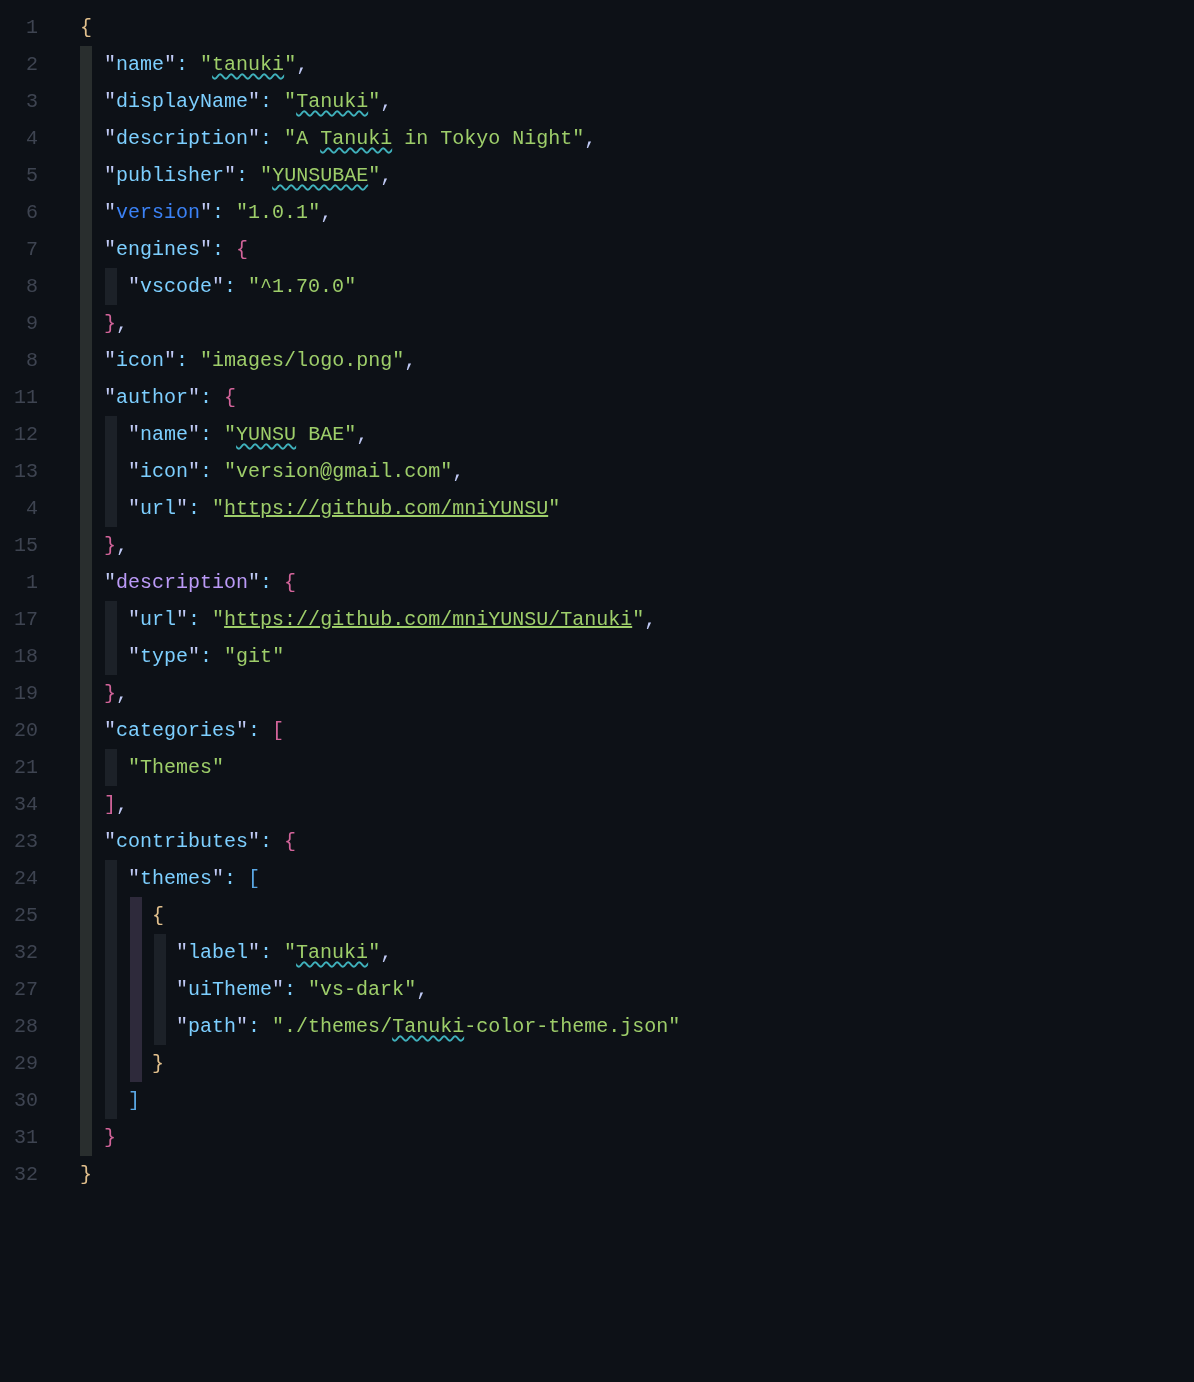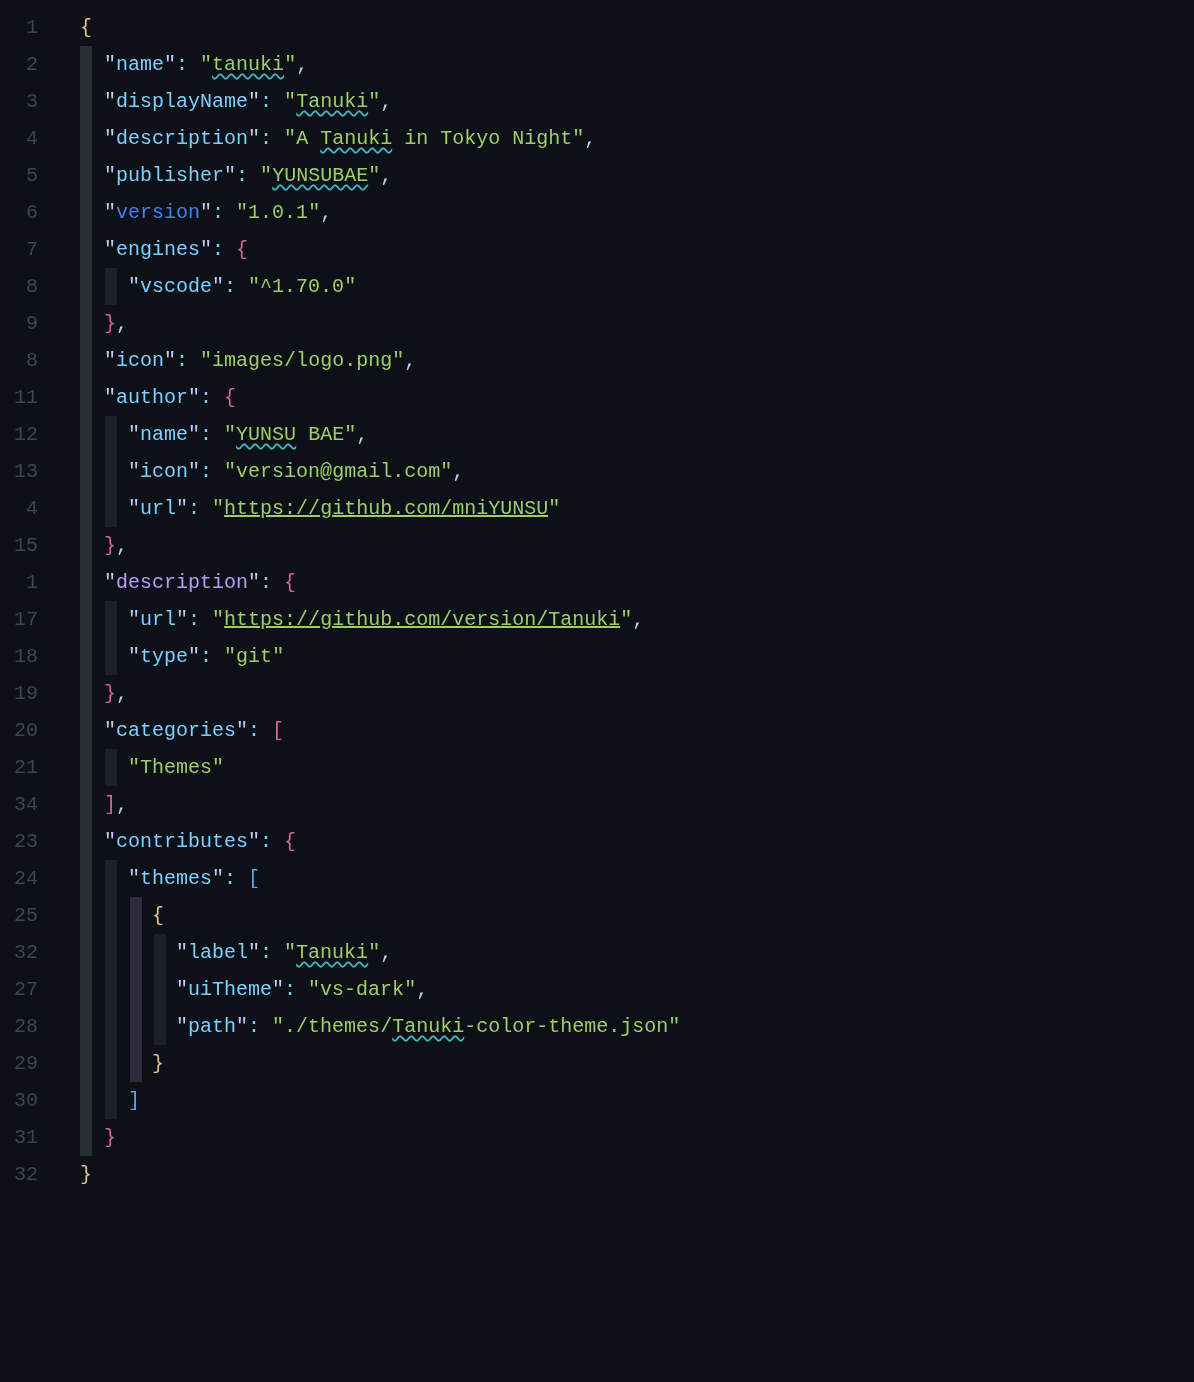--- a/index.html
+++ b/index.html
@@ -132,21 +132,21 @@
     <div class="line"><span class="ig ig1" style="left:0"></span><span class="ig ig2" style="left:25px"></span>    <span class="white">"</span><span class="key-blue">name</span><span class="white">"</span><span class="key-blue">:</span> <span class="str">"</span><span class="str wavy">YUNSU</span><span class="str"> BAE</span><span class="str">"</span><span class="white">,</span></div>
 
     <div class="line"><span class="ig ig1" style="left:0"></span><span class="ig ig2" style="left:25px"></span>    <span class="white">"</span><span class="key-blue">icon</span><span class="white">"</span><span class="key-blue">:</span> <span class="str">"</span><span class="str">version@gmail.com</span><span class="str">"</span><span class="white">,</span></div>
 
     <div class="line"><span class="ig ig1" style="left:0"></span><span class="ig ig2" style="left:25px"></span>    <span class="white">"</span><span class="key-blue">url</span><span class="white">"</span><span class="key-blue">:</span> <span class="str">"</span><span class="str und">https://github.com/mniYUNSU</span><span class="str">"</span></div>
 
     <div class="line"><span class="ig ig1" style="left:0"></span>  <span class="brace-pink">}</span><span class="white">,</span></div>
 
     <div class="line"><span class="ig ig1" style="left:0"></span>  <span class="white">"</span><span class="key-pink">description</span><span class="white">"</span><span class="key-blue">:</span> <span class="brace-pink">{</span></div>
 
-    <div class="line"><span class="ig ig1" style="left:0"></span><span class="ig ig2" style="left:25px"></span>    <span class="white">"</span><span class="key-blue">url</span><span class="white">"</span><span class="key-blue">:</span> <span class="str">"</span><span class="str und">https://github.com/version/Tanuki</span><span class="str">"</span><span class="white">,</span></div>
+    <div class="line"><span class="ig ig1" style="left:0"></span><span class="ig ig2" style="left:25px"></span>    <span class="white">"</span><span class="key-blue">url</span><span class="white">"</span><span class="key-blue">:</span> <span class="str">"</span><span class="str und">https://github.com/mniYUNSU/Tanuki</span><span class="str">"</span><span class="white">,</span></div>
 
     <div class="line"><span class="ig ig1" style="left:0"></span><span class="ig ig2" style="left:25px"></span>    <span class="white">"</span><span class="key-blue">type</span><span class="white">"</span><span class="key-blue">:</span> <span class="str">"</span><span class="str">git</span><span class="str">"</span></div>
 
     <div class="line"><span class="ig ig1" style="left:0"></span>  <span class="brace-pink">}</span><span class="white">,</span></div>
 
     <div class="line"><span class="ig ig1" style="left:0"></span>  <span class="white">"</span><span class="key-blue">categories</span><span class="white">"</span><span class="key-blue">:</span> <span class="brace-pink">[</span></div>
 
     <div class="line"><span class="ig ig1" style="left:0"></span><span class="ig ig2" style="left:25px"></span>    <span class="str">"</span><span class="str">Themes</span><span class="str">"</span></div>
 
     <div class="line"><span class="ig ig1" style="left:0"></span>  <span class="brace-pink">]</span><span class="white">,</span></div>

